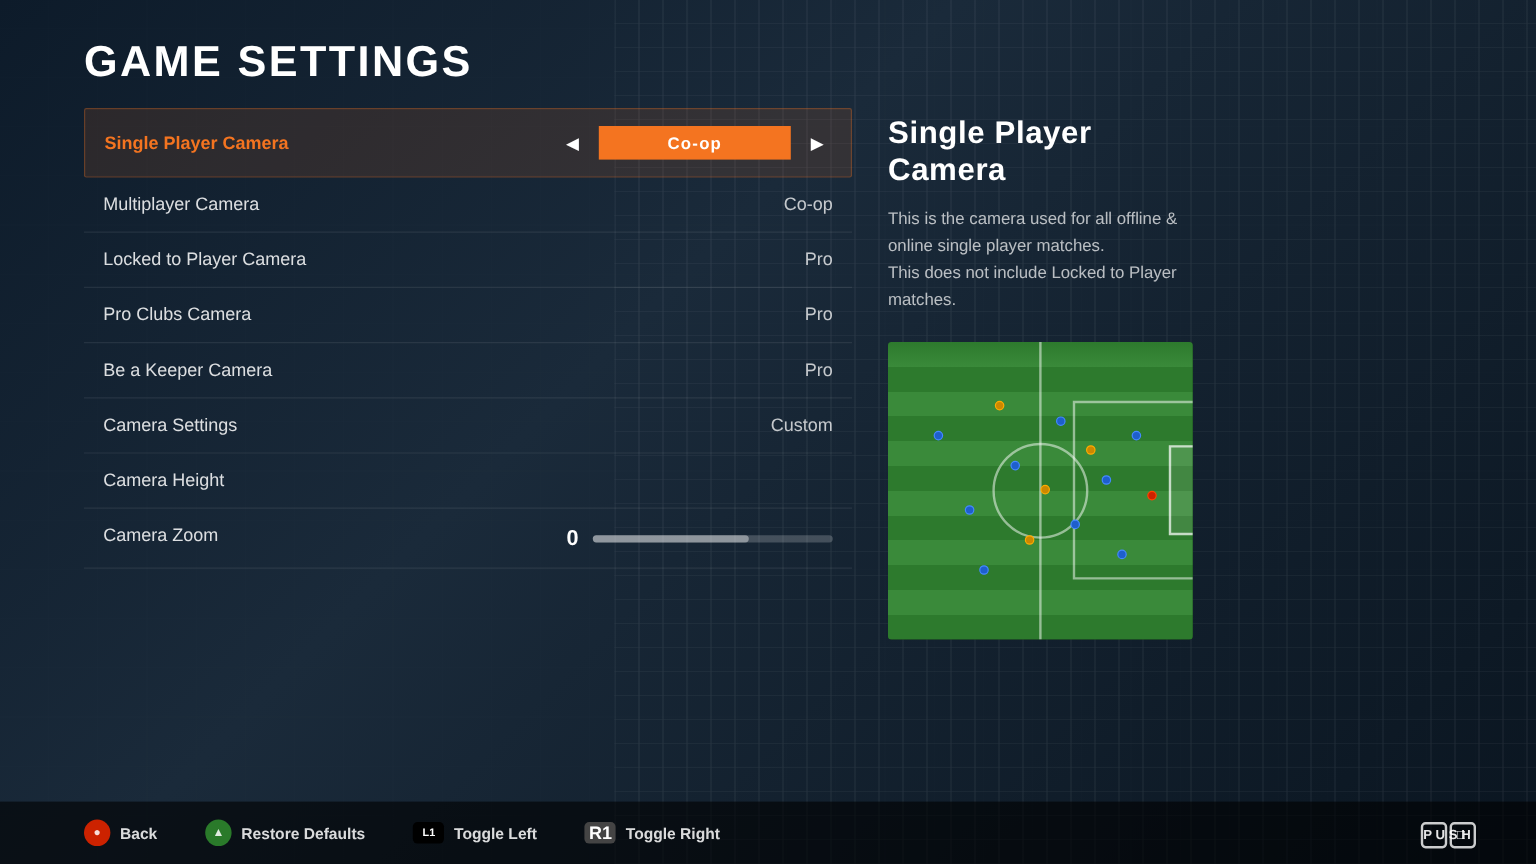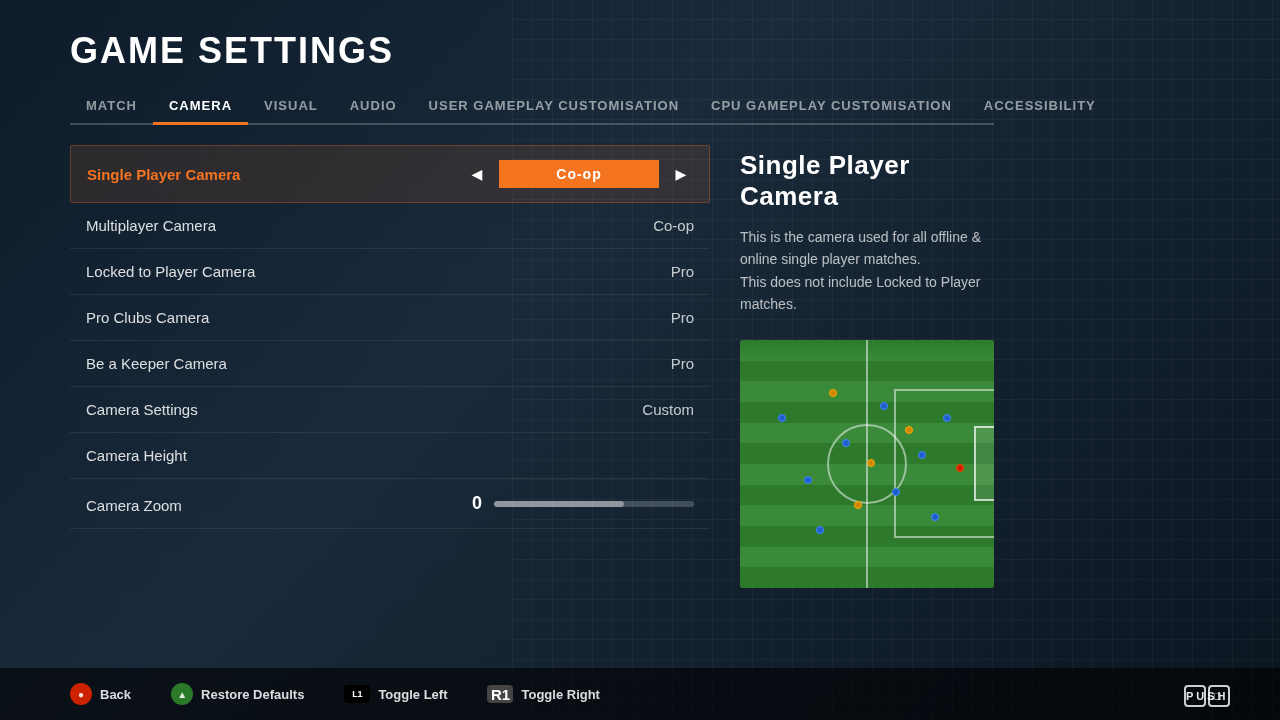--- a/index.html
+++ b/index.html
@@ -189,21 +189,21 @@
       font-weight: 700;
       letter-spacing: 1px;
       min-width: 160px;
       text-align: center;
       color: #fff;
     }
 
     
     .slider-row {
       display: flex;
-      align-items: flex-end;
+      align-items: flex-start;
       justify-content: space-between;
       padding: 14px 16px;
       border-bottom: 1px solid rgba(255,255,255,0.08);
     }
 
     .slider-container {
       display: flex;
       align-items: center;
       gap: 12px;
     }
@@ -462,29 +462,20 @@
 <body>
 
 <div class="bg"></div>
 <div class="bg-pattern"></div>
 <div class="bg-net"></div>
 
 <div class="container">
 
   <h1 class="page-title">GAME SETTINGS</h1>
 
-  <nav class="tabs">
-    <div class="tab">MATCH</div>
-    <div class="tab active">CAMERA</div>
-    <div class="tab">VISUAL</div>
-    <div class="tab">AUDIO</div>
-    <div class="tab">USER GAMEPLAY CUSTOMISATION</div>
-    <div class="tab">CPU GAMEPLAY CUSTOMISATION</div>
-    <div class="tab">ACCESSIBILITY</div>
-  </nav>
 
   <div class="main-content">
 
     <div class="settings-panel">
 
       <div class="setting-row active">
         <span class="setting-label">Single Player Camera</span>
         <div class="value-selector">
           <div class="arrow-btn">◀</div>
           <div class="value-display">Co-op</div>

